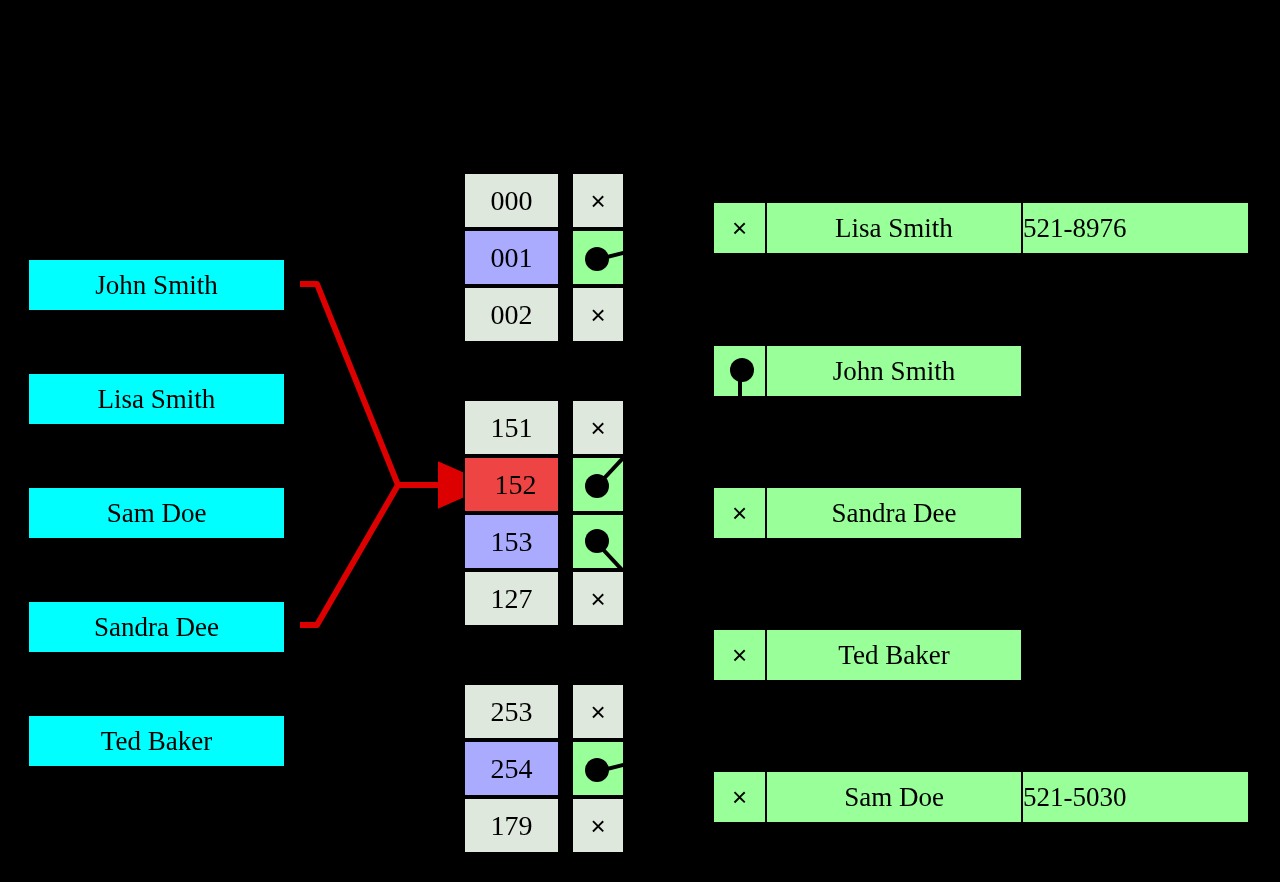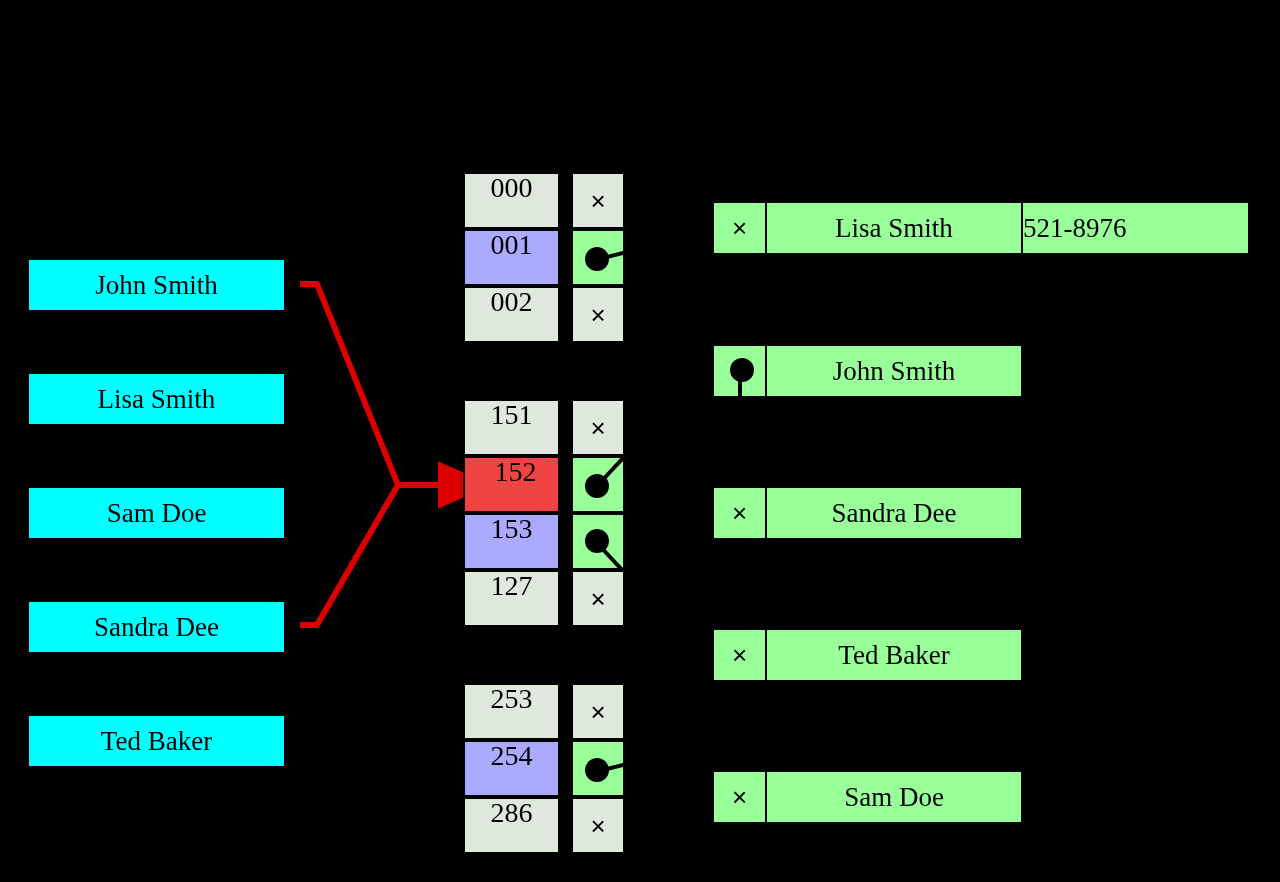--- a/index.html
+++ b/index.html
@@ -24,21 +24,21 @@
   }
 
   
   .bucket-group{position:absolute;}
   .bucket-row{position:relative;height:57px;}
   .idx-cell{
     position:absolute;left:0;top:0;
     width:97px;height:57px;
     box-sizing:border-box;
     border:2px solid #000000;
-    display:flex;justify-content:center;
+    display:flex;align-items:center;justify-content:center;
     font-size:28px;color:#000000;line-height:1;
   }
   .ptr-cell{
     position:absolute;left:108px;top:0;
     width:54px;height:57px;
     box-sizing:border-box;
     border:2px solid #000000;
     overflow:hidden;
     display:flex;align-items:center;justify-content:center;
   }
@@ -203,21 +203,21 @@
         <div class="idx-cell c-purple">
           <span>254</span>
         </div>
         <div class="ptr-cell c-green">
           <span class="dot" style="left:12px;top:16px;"></span>
           <span class="tail" style="left:22px;top:28px;width:46px;transform:rotate(-14deg);"></span>
         </div>
       </div>
       <div class="bucket-row">
         <div class="idx-cell c-empty">
-          <span>286</span>
+          <span>179</span>
         </div>
         <div class="ptr-cell c-empty">
           <span class="xmark">×</span>
         </div>
       </div>
     </div>
 
   </div>
 
   <div>
@@ -262,17 +262,20 @@
       </div>
     </div>
 
     <div class="record" style="top:770px;">
       <div class="rec-ptr">
         <span class="xmark">×</span>
       </div>
       <div class="rec-name">
         <span>Sam Doe</span>
       </div>
+      <div class="rec-phone">
+        <span>521-5030</span>
+      </div>
     </div>
 
   </div>
 
 </div>
 
 </body></html>

